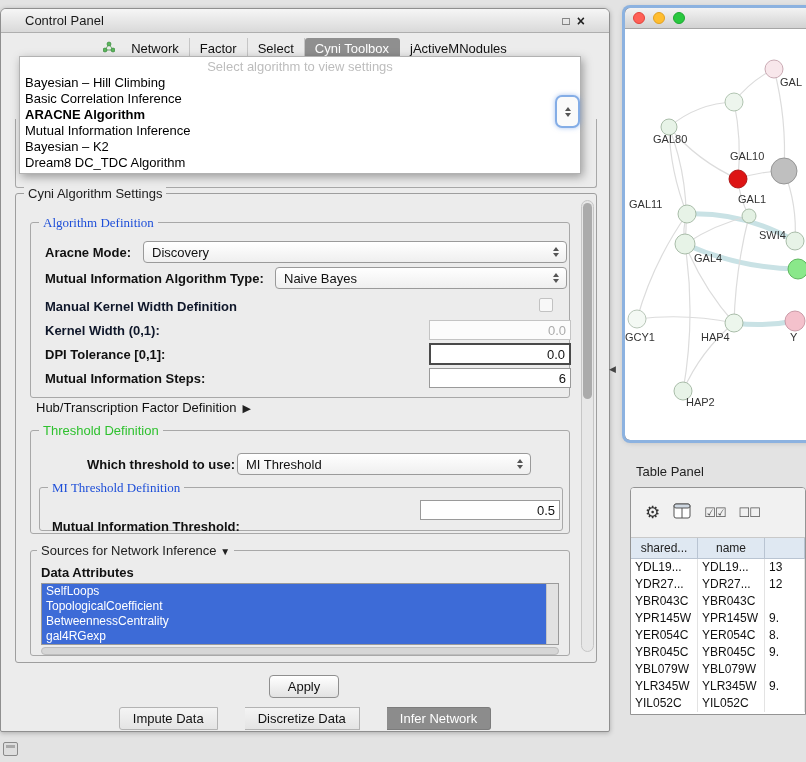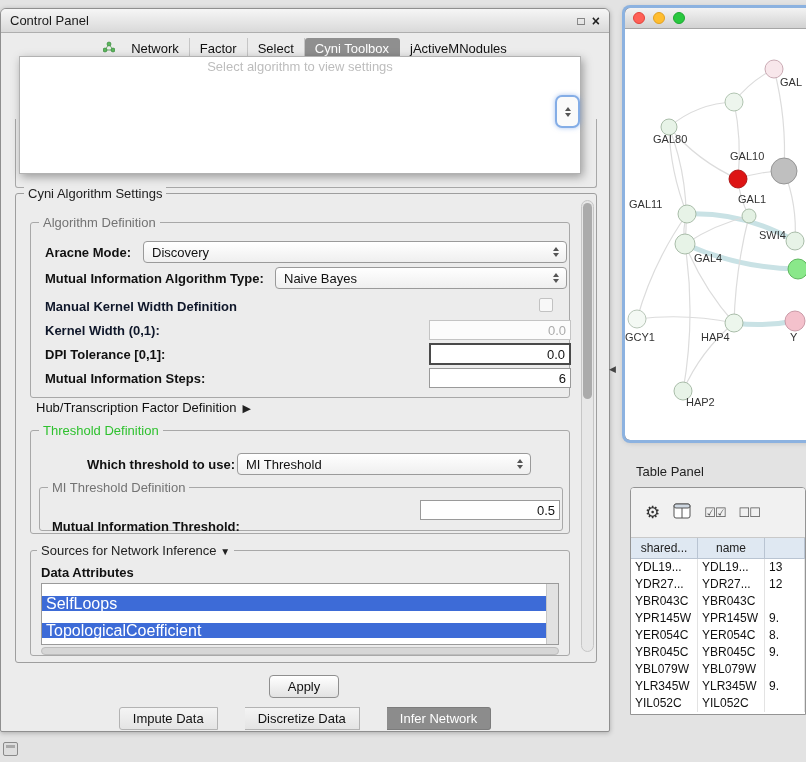--- a/index.html
+++ b/index.html
@@ -1,21 +1,21 @@
 <!DOCTYPE html>
 <html><head>
 <meta charset="utf-8">
 <style>
   html,body{margin:0;padding:0;}
   body{font-family:"Liberation Sans",sans-serif;}
   .root{position:relative;width:806px;height:762px;background:#e3e3e3;overflow:hidden;font-family:"Liberation Sans",sans-serif;}
 
   
   .cp{position:absolute;left:0;top:8px;width:610px;height:724px;background:#ececec;border:1px solid #8f8f8f;border-radius:6px 6px 2px 2px;box-shadow:0 1px 5px rgba(0,0,0,.25);box-sizing:border-box;}
-  .cp-titlebar{position:absolute;left:0;top:0;right:0;height:24px;background:linear-gradient(#f6f6f6,#d9d9d9);border-bottom:1px solid #aeaeae;border-radius:5px 5px 0 0;display:flex;align-items:center;padding:0 9px;box-sizing:border-box;font-size:13px;color:#1a1a1a;}
+  .cp-titlebar{position:absolute;left:0;top:0;right:0;height:24px;background:linear-gradient(#f6f6f6,#d9d9d9);border-bottom:1px solid #aeaeae;border-radius:5px 5px 0 0;display:flex;align-items:center;padding:0 24px;box-sizing:border-box;font-size:13px;color:#1a1a1a;}
   .cp-title{flex:1;}
   .win-ico{font-size:12px;color:#222;margin-left:7px;cursor:default;}
   .win-ico.close{font-weight:bold;font-size:14px;}
 
   .cp-tabs{position:absolute;left:0;right:0;top:28px;height:23px;display:flex;justify-content:center;align-items:center;font-size:13px;}
   .tab{display:flex;align-items:center;gap:16px;padding:3px 10px;border-right:1px solid #c6c6c6;color:#111;white-space:nowrap;}
   .tab:last-child{border-right:none;}
   .tab.active{background:#8f8f8f;color:#fff;border-radius:3px;border-right-color:transparent;}
 
   
@@ -24,42 +24,42 @@
   
   .algo-popup{position:absolute;left:18px;top:47px;width:562px;height:118px;background:#fff;border:1px solid #b2b2b2;box-shadow:2px 3px 9px rgba(0,0,0,.35);z-index:40;box-sizing:border-box;}
   .popup-header{height:16px;line-height:16px;margin-top:2px;text-align:center;color:#bdbdbd;font-size:13px;}
   .popup-opt{height:16px;line-height:16px;font-size:13px;padding-left:5px;color:#000;white-space:nowrap;}
   .popup-opt.sel{font-weight:bold;}
   .focus-stub{position:absolute;left:556px;top:88px;width:21px;height:29px;background:#fafafa;border-radius:5px;box-shadow:0 0 0 2px #84ade6,0 0 5px 2px rgba(100,150,230,.55);z-index:41;display:flex;flex-direction:column;align-items:center;justify-content:center;gap:2px;}
 
   
   .group{position:absolute;border:1px solid #9e9e9e;border-radius:3px;box-sizing:border-box;}
   .legend{position:absolute;top:-8px;left:8px;background:#ececec;padding:0 4px;font-size:13px;color:#222;white-space:nowrap;}
-  .legend.blue{color:#737373;}
+  .legend.blue{color:#1d4ed8;font-family:Liberation Serif, serif;}
   .legend.green{color:#2fc12f;}
 
   .lbl{position:absolute;font-size:13px;font-weight:bold;color:#111;white-space:nowrap;}
   .lbl.disabled{color:#0f172a;}
 
   .combo{position:absolute;height:22px;background:linear-gradient(#ffffff,#efefef);border:1px solid #9a9a9a;border-radius:4px;font-size:13px;display:flex;align-items:center;padding:0 22px 0 8px;box-sizing:border-box;color:#111;}
   .arrows{position:absolute;right:3px;top:50%;transform:translateY(-50%);width:14px;display:flex;flex-direction:column;align-items:center;gap:2px;}
   .tri-up{width:0;height:0;border-left:3.5px solid transparent;border-right:3.5px solid transparent;border-bottom:4px solid #555;}
   .tri-down{width:0;height:0;border-left:3.5px solid transparent;border-right:3.5px solid transparent;border-top:4px solid #555;}
 
   .tfield{position:absolute;height:20px;background:#fff;border:1px solid #9a9a9a;font-size:13px;text-align:right;padding:0 4px;box-sizing:border-box;font-family:"Liberation Sans",sans-serif;color:#111;}
   .tfield.strong{border:2px solid #4a4a4a;}
   .tfield:disabled{color:#ababab;background:#fcfcfc;border-color:#c4c4c4;}
   .checkbox{position:absolute;width:14px;height:14px;background:#f8f8f8;border:1px solid #c2c2c2;border-radius:2px;box-sizing:border-box;}
 
   .hub-row{position:absolute;font-size:13px;color:#111;white-space:nowrap;}
   .hub-row .exp{font-size:11px;margin-left:6px;color:#222;}
 
   .attr-label{position:absolute;font-size:13px;font-weight:bold;color:#111;}
   .attr-list{position:absolute;background:#fff;border:1px solid #9a9a9a;box-sizing:border-box;overflow:hidden;}
-  .attr-item{height:15px;line-height:15px;font-size:16px;padding-left:4px;color:#111;white-space:nowrap;margin-top:12px;}
+  .attr-item{height:15px;line-height:15px;font-size:12px;padding-left:4px;color:#111;white-space:nowrap;}
   .attr-item.sel{background:#3d6bd7;color:#fff;width:503px;}
   .list-vscroll{position:absolute;right:0;top:0;bottom:0;width:11px;background:#e2e2e2;border-left:1px solid #c6c6c6;}
   .hbar{position:absolute;height:8px;background:#d6d6d6;border:1px solid #bdbdbd;border-radius:4px;box-sizing:border-box;}
 
   .vscroll{position:absolute;right:2px;top:6px;width:13px;height:452px;background:#e7e7e7;border:1px solid #c6c6c6;border-radius:7px;box-sizing:border-box;}
   .vscroll .thumb{position:absolute;left:1px;right:1px;top:2px;height:196px;background:#ababab;border-radius:6px;}
 
   .apply-btn{position:absolute;left:268px;top:666px;width:70px;height:23px;border:1px solid #8f8f8f;border-radius:4px;background:linear-gradient(#ffffff,#e2e2e2);font-size:13px;text-align:center;line-height:21px;color:#111;box-sizing:border-box;}
 
   .bottom-tabs{position:absolute;left:0;right:0;top:698px;display:flex;justify-content:center;gap:27px;}
@@ -128,20 +128,28 @@
         </div>
         <div class="tab">
           <span>jActiveMNodules</span>
         </div>
       </div>
 
     <div class="frag"></div>
 
     <div class="algo-popup">
       <div class="popup-header">Select algorithm to view settings</div>
+      <div>
+          <div class="popup-opt">Bayesian – Hill Climbing</div>
+          <div class="popup-opt">Basic Correlation Inference</div>
+          <div class="popup-opt sel">ARACNE Algorithm</div>
+          <div class="popup-opt">Mutual Information Inference</div>
+          <div class="popup-opt">Bayesian – K2</div>
+          <div class="popup-opt">Dream8 DC_TDC Algorithm</div>
+        </div>
     </div>
     <div class="focus-stub">
       <i class="tri-up"></i>
       <i class="tri-down"></i>
     </div>
 
     <div class="group" style="left:14px;top:184px;width:582px;height:470px;">
       <span class="legend">Cyni Algorithm Settings</span>
 
       <div class="group" style="left:14px;top:28px;width:540px;height:176px;border-color:#a8a8a8;">

